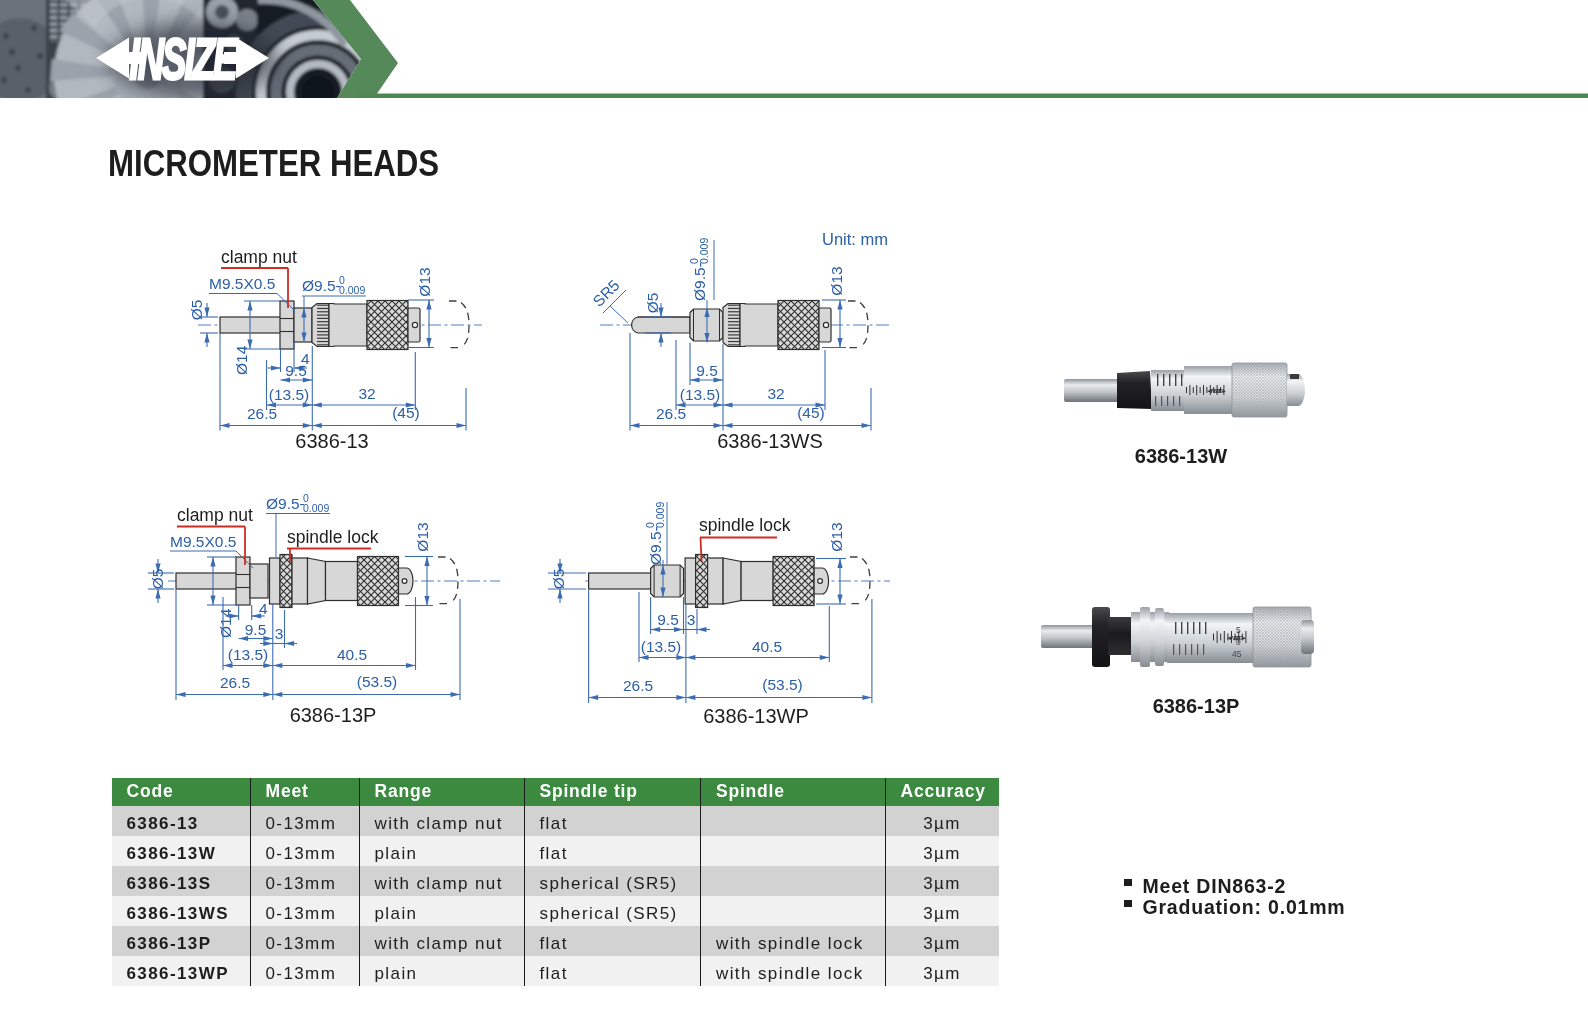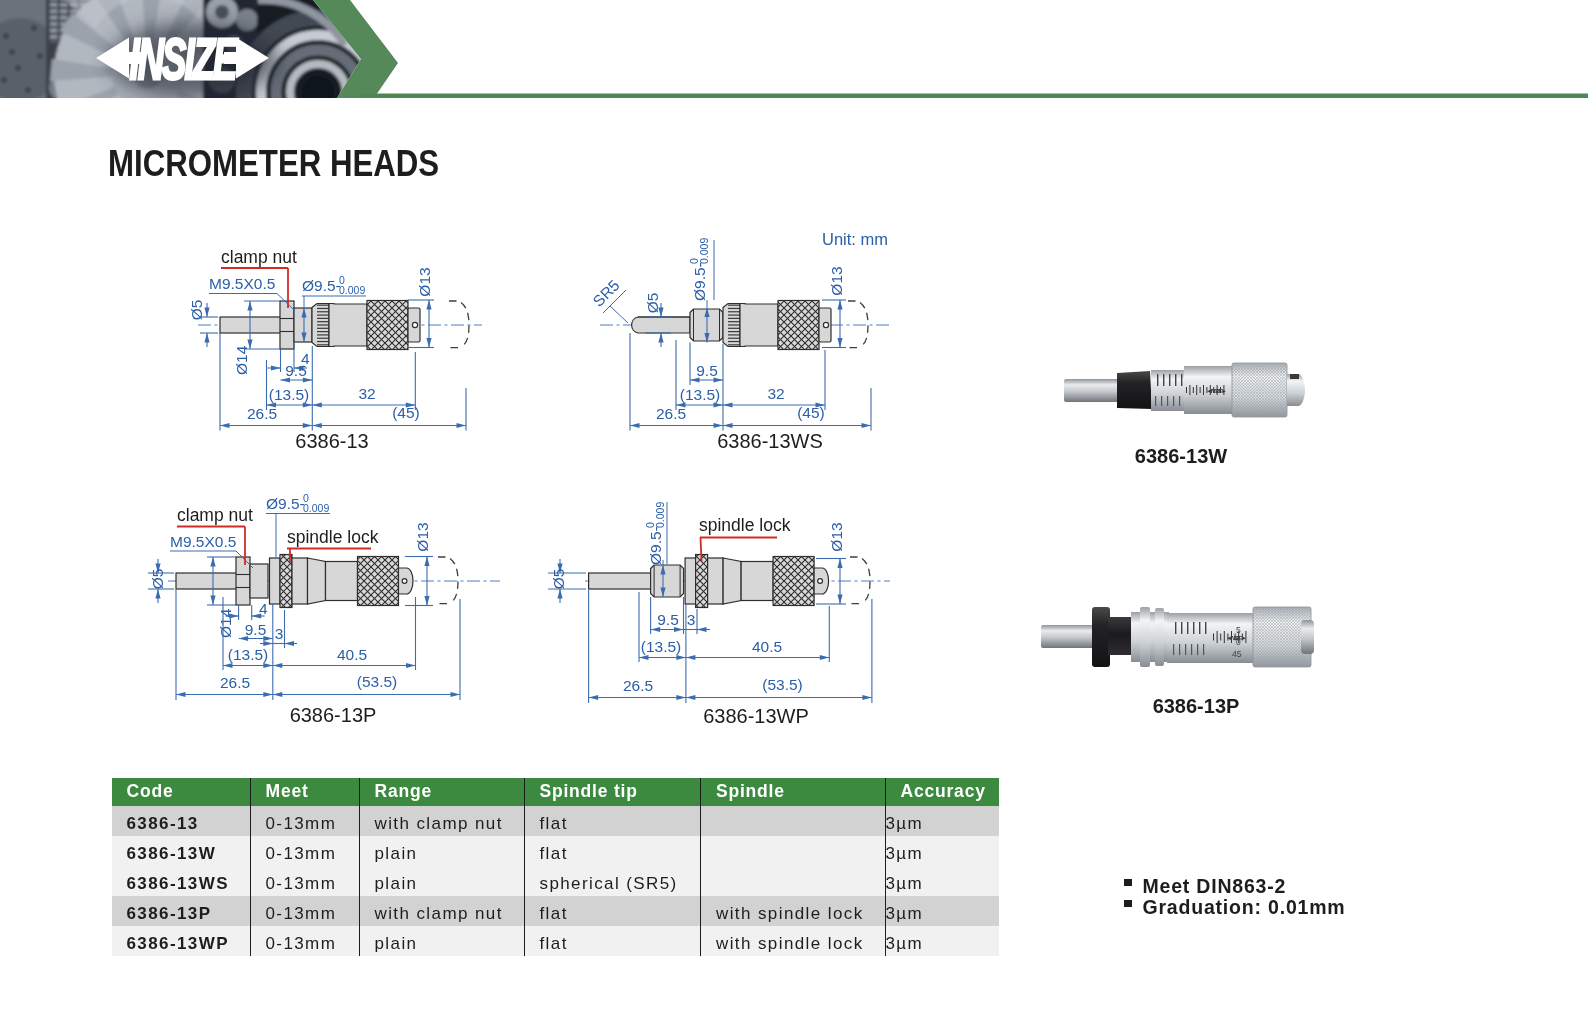--- a/index.html
+++ b/index.html
@@ -7,21 +7,21 @@
 .abs{position:absolute;}
 #title{left:107.5px;top:142.5px;font-size:36.5px;font-weight:bold;color:#1d1d1d;transform:scaleX(0.855);transform-origin:0 0;white-space:nowrap;}
 #tbl{position:absolute;left:111.5px;top:777.5px;border-collapse:collapse;table-layout:fixed;font-size:17px;color:#1d1d1d;letter-spacing:1.4px;}
 #tbl th{background:#3c8a40;color:#fff;text-align:left;font-size:17.5px;height:28.5px;padding:0 0 0 15px;font-weight:bold;letter-spacing:0.8px;}
 #tbl td{height:25px;padding:5px 0 0 15px;line-height:25px;}
 #tbl td,#tbl th{border-left:1.6px solid #1c1c1c;overflow:hidden;white-space:nowrap;}
 #tbl td:first-child,#tbl th:first-child{border-left:none;}
 #tbl tr.odd td{background:#d2d2d3;}
 #tbl tr.even td{background:#f1f1f2;}
 #tbl .c1{font-weight:bold;}
-#tbl .c6{text-align:left;padding-left:0;}
+#tbl .c6{text-align:center;padding-left:0;}
 .bullet{width:7.5px;height:7.5px;background:#1d1d1d;display:inline-block;margin-right:11px;vertical-align:7px;}
 .bl{left:1124px;font-size:19.5px;color:#1d1d1d;letter-spacing:0.8px;line-height:20px;font-weight:bold;}
 </style></head>
 <body>
 <div id="page">
 <svg class="abs" style="left:0;top:0" width="1588" height="1028" viewBox="0 0 1588 1028">
 <defs>
 <filter id="blur1" x="-5%" y="-5%" width="110%" height="110%">
           <feGaussianBlur stdDeviation="1.7"></feGaussianBlur>
         </filter>
@@ -592,20 +592,28 @@
           <td class="c6">3µm</td>
         </tr>
         <tr class="even">
           <td class="c1">6386-13W</td>
           <td>0-13mm</td>
           <td>plain</td>
           <td>flat</td>
           <td></td>
           <td class="c6">3µm</td>
         </tr>
+        <tr class="odd">
+          <td class="c1">6386-13S</td>
+          <td>0-13mm</td>
+          <td>with clamp nut</td>
+          <td>spherical (SR5)</td>
+          <td></td>
+          <td class="c6">3µm</td>
+        </tr>
         <tr class="even">
           <td class="c1">6386-13WS</td>
           <td>0-13mm</td>
           <td>plain</td>
           <td>spherical (SR5)</td>
           <td></td>
           <td class="c6">3µm</td>
         </tr>
         <tr class="odd">
           <td class="c1">6386-13P</td>

